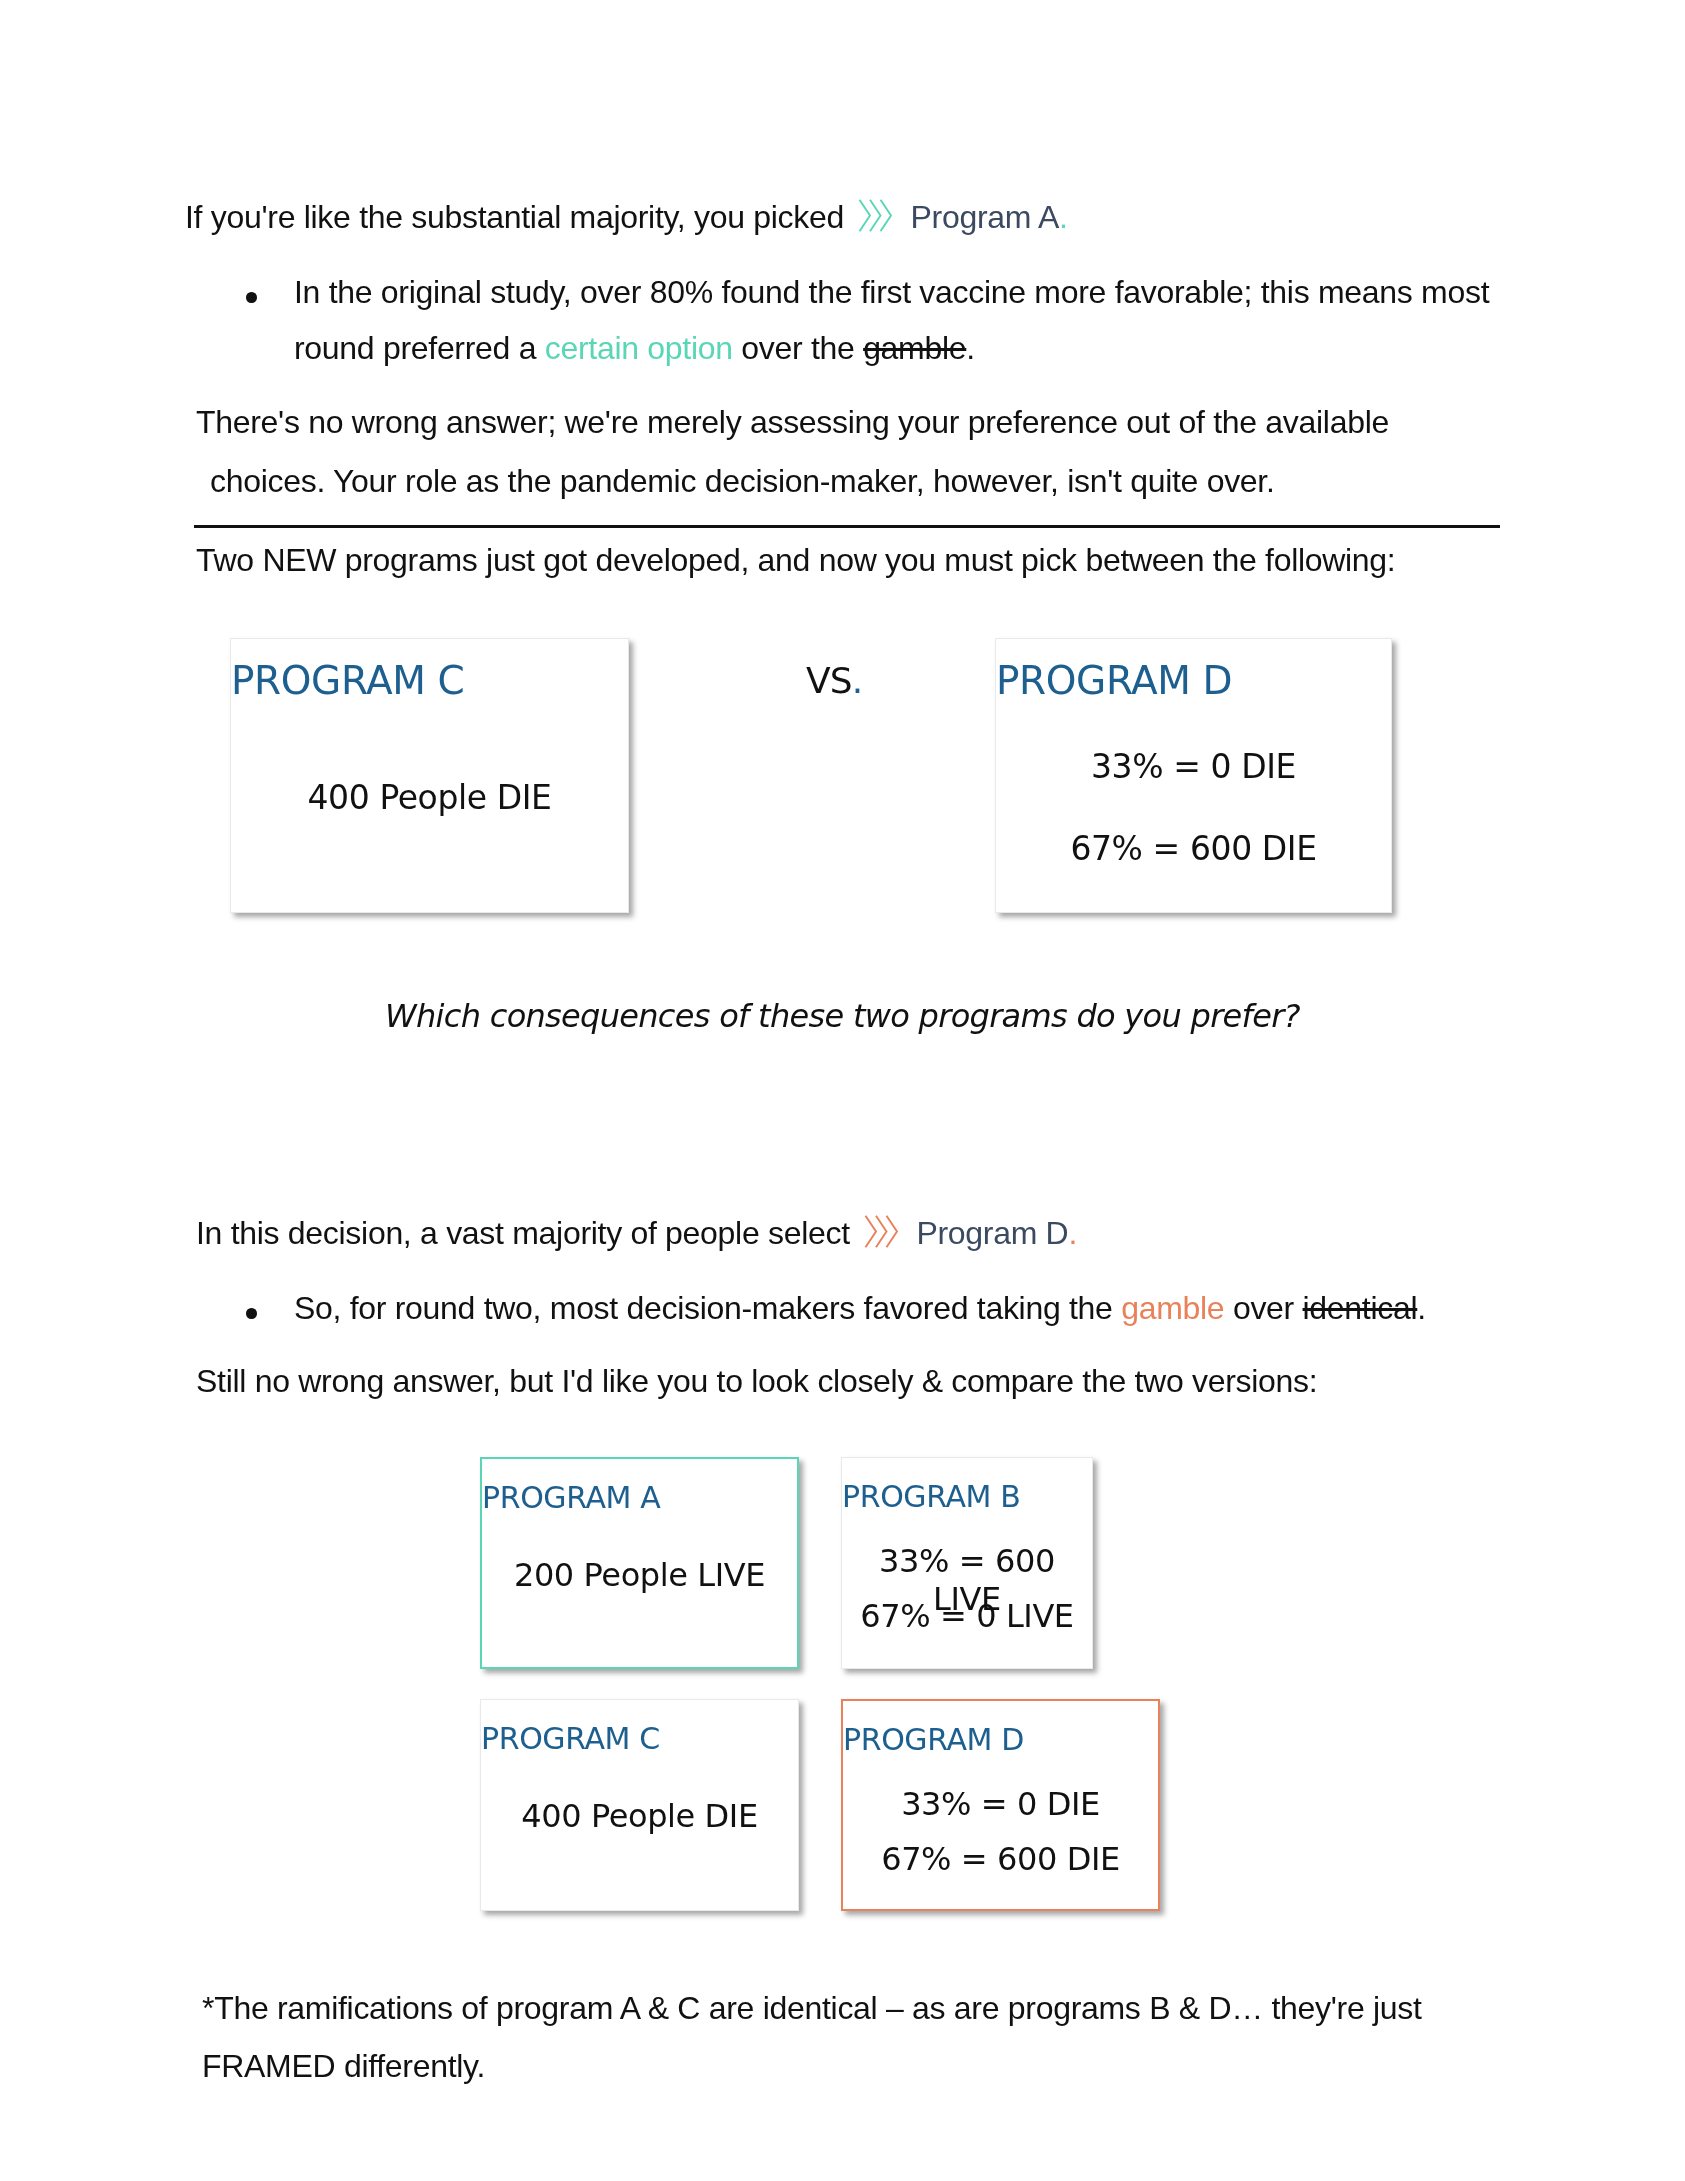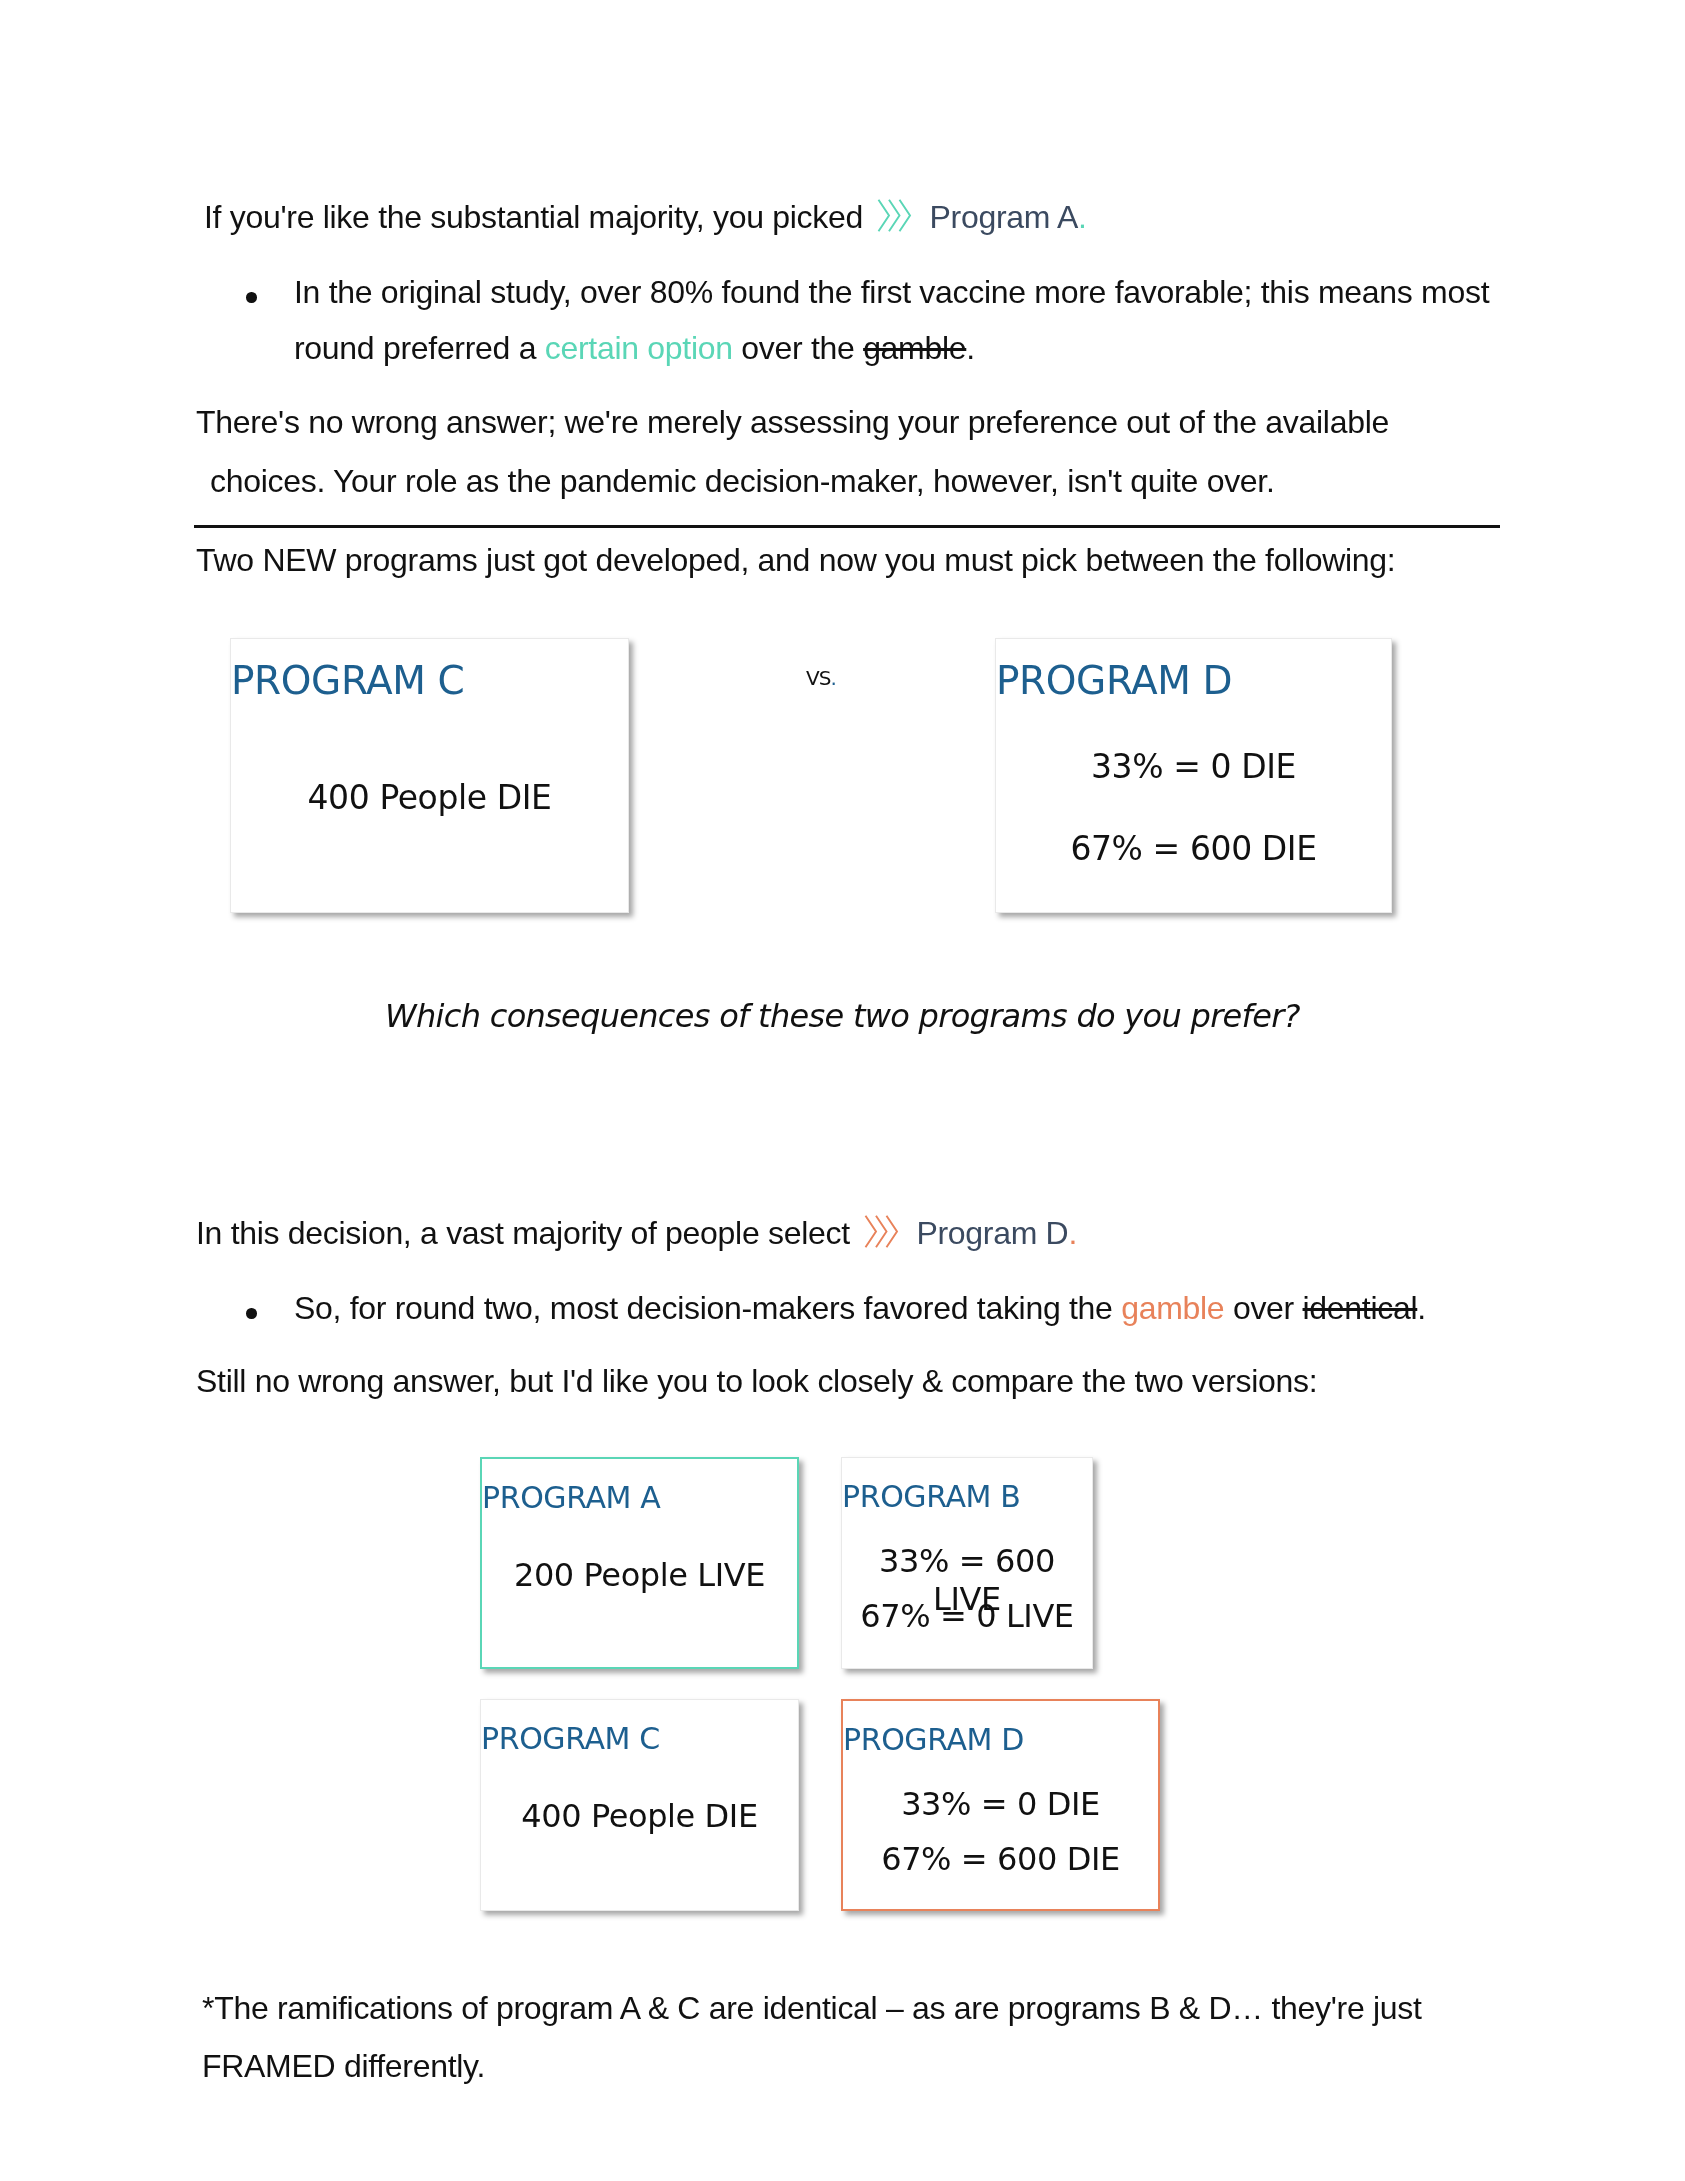--- a/index.html
+++ b/index.html
@@ -18,29 +18,29 @@
   .card { position: absolute; background: #fff; box-shadow: 3.5px 4.4px 5.3px rgba(0,0,0,0.35); border: 0.9px solid #e9e9e9; box-sizing: border-box; }
   .card-title { font-family: "DejaVu Sans", sans-serif; font-weight: normal; color: #1d5f8f; text-align: left; position: absolute; left: 0; right: 0; letter-spacing: -0.4px; }
   .card-line { font-family: "DejaVu Sans", sans-serif; color: #111; text-align: center; position: absolute; left: 0; right: 0; letter-spacing: -0.4px; }
   .big .card-title { font-size: 39px; }
   .big .card-line { font-size: 33px; }
   .small .card-title { font-size: 30px; }
   .small .card-line { font-size: 32px; }
   .card.sel-teal { border: 2.6px solid #5ad6b6; }
   .card.sel-orange { border: 2.6px solid #e8825a; }
 
-  .vs { position: absolute; left: 806px; top: 660px; font-family: "DejaVu Sans", sans-serif; font-size: 20px; color: #111; letter-spacing: -0.9px; margin-top: 6px; }
+  .vs { position: absolute; left: 806px; top: 660px; font-family: "DejaVu Sans", sans-serif; font-size: 36px; color: #111; letter-spacing: -0.9px; }
   .vs .dot { color: #1d5f8f; }
   .question { position: absolute; left: 0; width: 1685px; top: 997px; text-align: center; font-family: "DejaVu Sans", sans-serif; font-style: italic; font-size: 32px; color: #111; letter-spacing: -0.7px; }
   .footnote-it { }
 </style>
 </head>
 <body>
 
-<div class="abs body-text" style="left:204px; top:198px;">
+<div class="abs body-text" style="left:185px; top:198px;">
   <span>If you're like the substantial majority, you picked</span><span class="chev"><svg width="42" height="35" viewBox="0 0 48 40">
         <g fill="none" stroke="#5ad6b6" stroke-width="2.2">
           <polyline points="4,2 16,20 4,38"></polyline>
           <polyline points="16,2 28,20 16,38"></polyline>
           <polyline points="28,2 40,20 28,38"></polyline>
         </g>
       </svg></span><span class="prog-link">Program A</span><span class="teal">.</span>
 </div>
 
 <div class="bullet" style="left:246px; top:292px;"></div>

